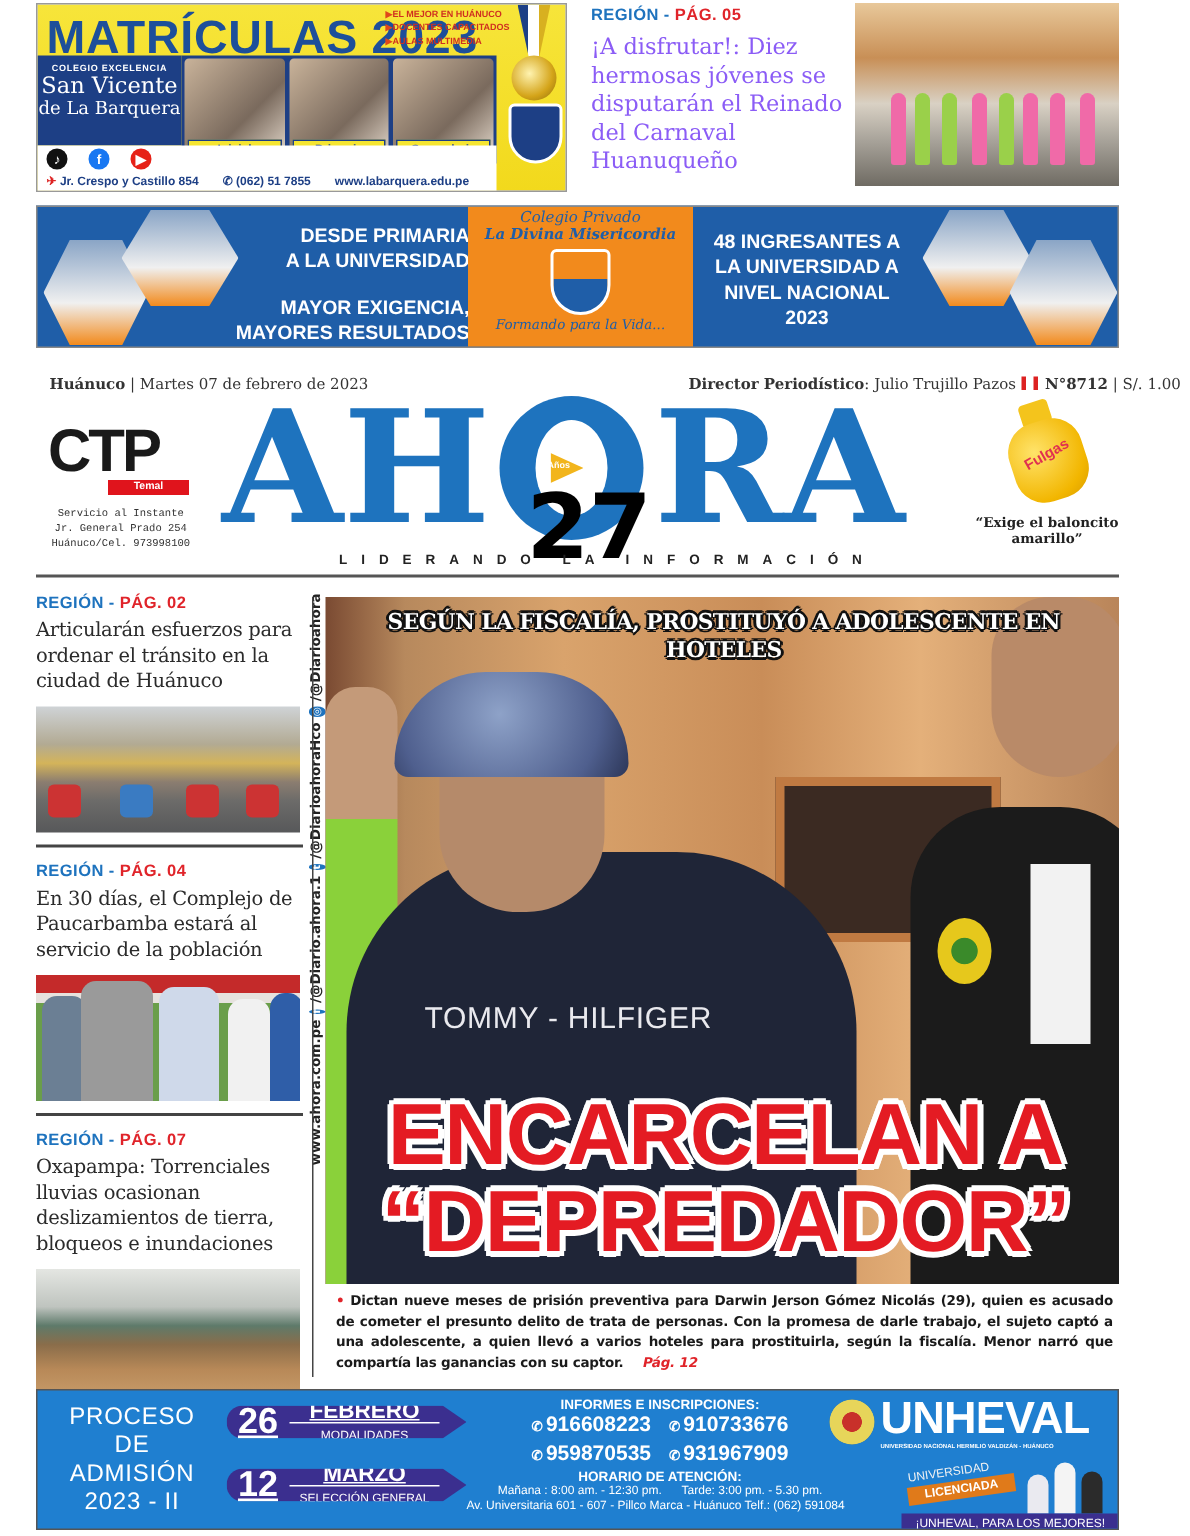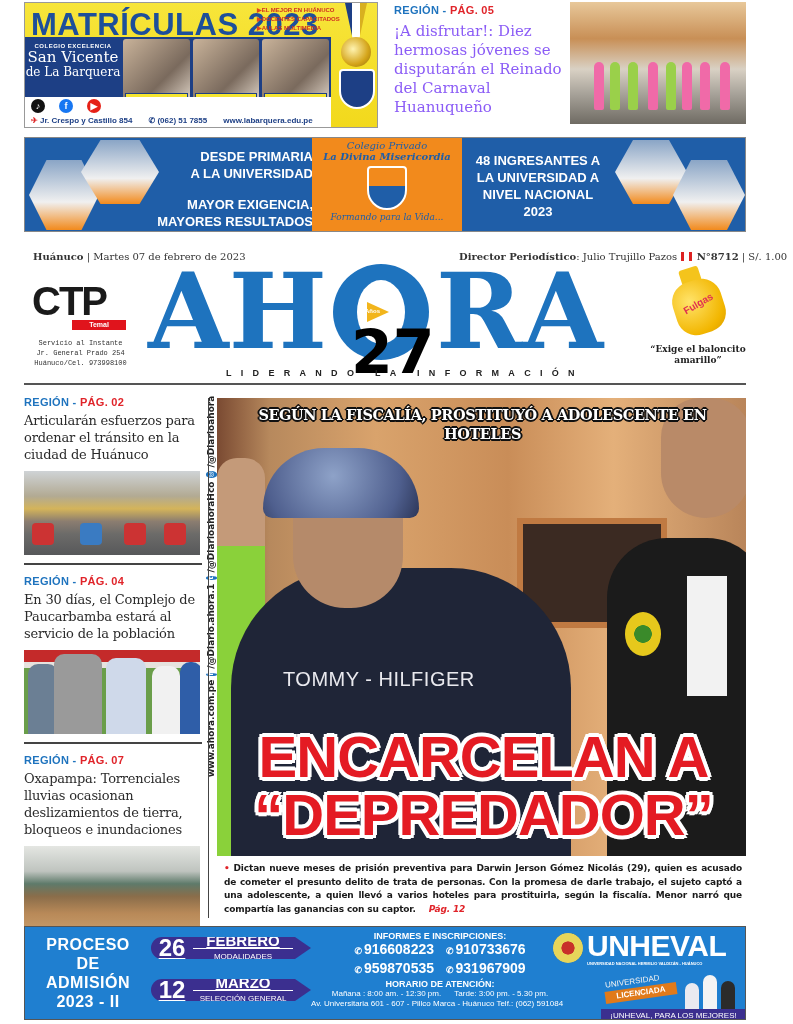--- a/index.html
+++ b/index.html
@@ -127,21 +127,21 @@
   .main-headline { left: 226px; top: 728px; width: 515px; text-align: center; font-family: "Liberation Sans", sans-serif; font-weight: 900;
     font-size: 58px; line-height: 58px; color: #e41b23; letter-spacing: -1px;
     text-shadow: -4px 0 #fff, 4px 0 #fff, 0 -4px #fff, 0 4px #fff, -3px -3px #fff, 3px 3px #fff, -3px 3px #fff, 3px -3px #fff; }
   .main-summary { left: 224px; top: 862px; width: 518px; font-family: "DejaVu Sans", sans-serif; font-weight: bold; font-size: 9px;
     line-height: 13.5px; color: #1a1a1a; text-align: justify; letter-spacing: -0.15px; }
   .main-summary .bullet { color: #e0242a; }
   .main-summary .page-ref { color: #e0242a; font-style: italic; margin-left: 10px; }
 
   
   .ad-unheval { left: 24px; top: 926px; width: 722px; height: 94px; background: #1f7fd0; border: 1px solid #555; overflow: hidden; }
-  .adm-title { left: 8px; top: 8px; width: 110px; text-align: center; font-family: "Liberation Sans", sans-serif; font-weight: 700; font-size: 16px; line-height: 19px; color: #fff; letter-spacing: 0.5px; }
+  .adm-title { left: 8px; top: 8px; width: 110px; text-align: center; font-family: "Liberation Sans", sans-serif; font-weight: 400; font-size: 16px; line-height: 19px; color: #fff; letter-spacing: 0.5px; }
   .adm-date { height: 22px; background: #3b2f8f; border-radius: 18px 0 0 18px; display: flex; align-items: center; color: #fff;
     clip-path: polygon(0 0, 90% 0, 100% 50%, 90% 100%, 0 100%); text-decoration: underline; }
   .adm-date .day { font-family: "Liberation Sans", sans-serif; font-weight: 900; font-size: 24px; width: 42px; text-align: center; }
   .adm-date .month { font-family: "Liberation Sans", sans-serif; font-weight: bold; font-size: 15px; line-height: 15px; text-align: center; width: 100px; }
   .adm-date .sub { font-size: 8px; font-weight: normal; display: block; border-top: 1px solid #fff; }
   .info-block { left: 300px; top: 4px; width: 230px; text-align: center; color: #fff; font-family: "Liberation Sans", sans-serif; }
   .info-block .h { font-weight: bold; font-size: 9px; }
   .info-block .phones { font-family: "Liberation Sans", sans-serif; font-weight: bold; font-size: 14px; line-height: 17px; }
   .info-block .phones span { margin: 0 6px; }
   .info-block .phones span::before { content: "\2706"; font-size: 9px; margin-right: 2px; }

